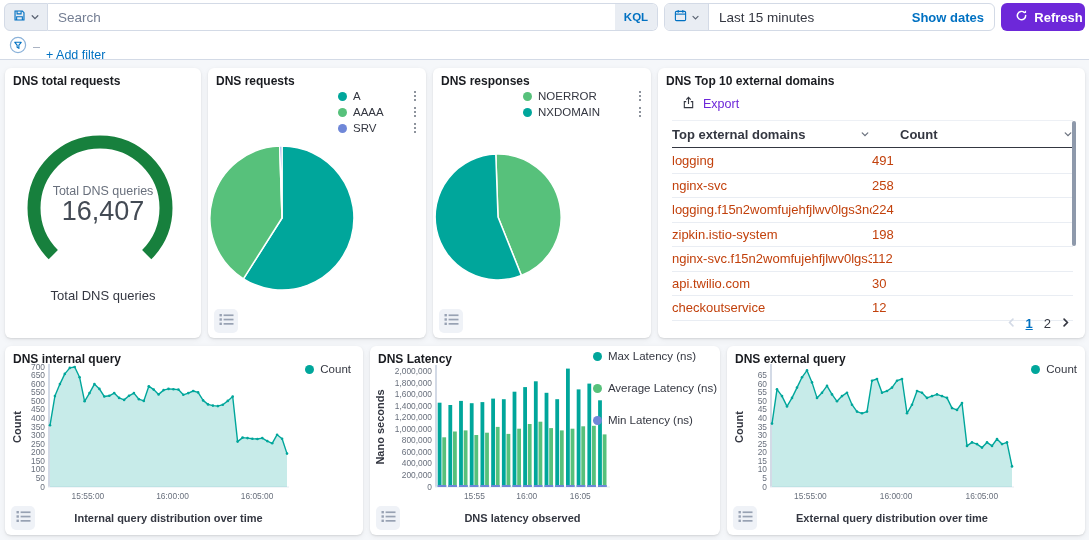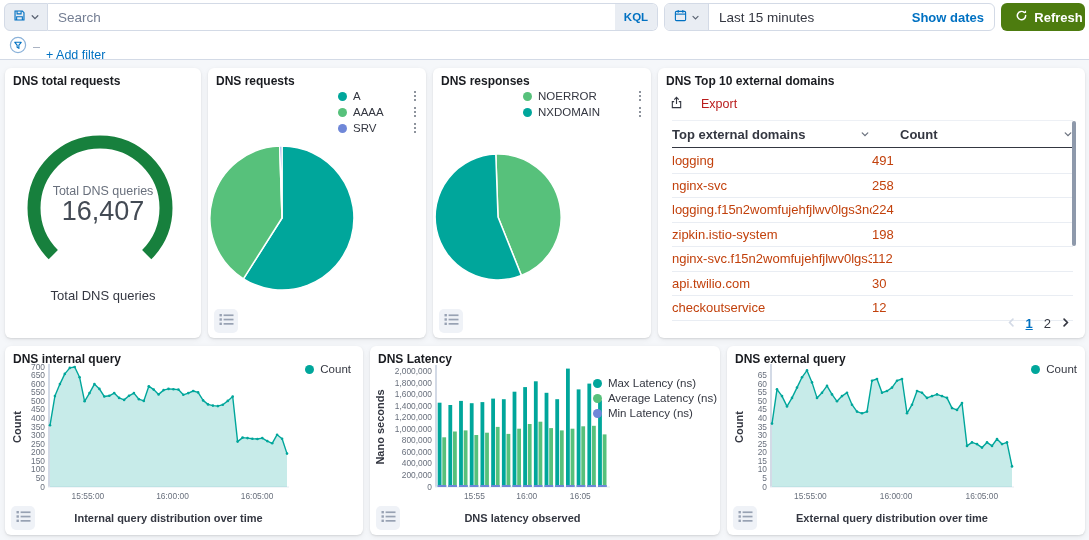--- a/index.html
+++ b/index.html
@@ -11,21 +11,21 @@
   .query-row { position: absolute; top: 3px; left: 4px; height: 28px; display: flex; align-items: stretch; }
   .save-group { width: 44px; background: #e9edf3; border: 1px solid #d3dae6; border-radius: 6px 0 0 6px; display: flex; align-items: center; justify-content: center; gap: 4px; cursor: pointer; }
   .search-box { width: 610px; display: flex; align-items: stretch; background: #fff; border: 1px solid #d3dae6; border-left: none; border-radius: 0 6px 6px 0; }
   .search-box input { flex: 1; border: none; outline: none; padding: 0 10px; font-size: 13.5px; color: #343741; font-family: Liberation Sans, sans-serif; background: transparent; }
   .search-box input::placeholder { color: #747e93; }
   .kql { width: 42px; background: #e9edf3; border: none; border-radius: 0 5px 5px 0; color: #0071c2; font-weight: 700; font-size: 11.5px; cursor: pointer; font-family: inherit; }
   .date-control { margin-left: 6px; width: 331px; display: flex; align-items: center; border: 1px solid #d3dae6; border-radius: 6px; background: #fff; }
   .cal-btn { width: 44px; align-self: stretch; background: #e9edf3; border: none; border-right: 1px solid #d3dae6; border-radius: 5px 0 0 5px; display: flex; align-items: center; justify-content: center; gap: 4px; cursor: pointer; }
   .time-range { flex: 1; padding-left: 10px; font-size: 13.5px; color: #343741; cursor: pointer; }
   .show-dates { padding-right: 10px; font-size: 13px; font-weight: 600; color: #0071c2; text-decoration: none; cursor: pointer; }
-  .refresh { margin-left: 6px; width: 84px; background: #4d7c0f; border: none; border-radius: 6px; color: #fff; font-weight: 600; font-size: 13px; display: flex; align-items: center; justify-content: center; gap: 6px; cursor: pointer; font-family: inherit; padding-left: 12px; }
+  .refresh { margin-left: 6px; width: 84px; background: #6d28d9; border: none; border-radius: 6px; color: #fff; font-weight: 600; font-size: 13px; display: flex; align-items: center; justify-content: center; gap: 6px; cursor: pointer; font-family: inherit; padding-left: 12px; }
   .filter-row { position: absolute; top: 37px; left: 9px; height: 20px; display: flex; align-items: center; gap: 6px; }
   .filter-dash { width: 7px; height: 1px; background: #aab3c3; }
   .add-filter { color: #0071c2; font-size: 12.5px; font-weight: 500; text-decoration: none; cursor: pointer; margin-top: 16px; }
 
   
   .dash { position: absolute; top: 60px; left: 0; right: 0; bottom: 0; }
   .panel { position: absolute; background: #fff; border-radius: 6px; box-shadow: 0 1px 2px rgba(0,0,0,.10), 0 2px 6px rgba(0,0,0,.06); }
   #p1 { left: 5px;   top: 8px;   width: 196px; height: 270px; }
   #p2 { left: 208px; top: 8px;   width: 218px; height: 270px; padding-left: 34px; }
   #p3 { left: 433px; top: 8px;   width: 218px; height: 270px; }
@@ -45,37 +45,37 @@
 
   
   .legend { position: absolute; display: flex; flex-direction: column; gap: 4px; }
   .legend-item { display: flex; align-items: center; gap: 6px; font-size: 11.5px; color: #343741; cursor: pointer; }
   .legend-dot { width: 9px; height: 9px; border-radius: 50%; flex: none; }
   .legend-menu { margin-left: auto; display: flex; flex-direction: column; gap: 1.5px; padding-left: 12px; cursor: pointer; }
   .legend-menu i { width: 2.5px; height: 2.5px; border-radius: 50%; background: #69707d; display: block; }
   #p2 .legend { top: 22px; right: 10px; width: 78px; }
   #p3 .legend { top: 22px; right: 10px; width: 118px; }
   #p5 .legend { top: 17px; right: 12px; }
-  #p6 .legend { top: 31px; right: 3px; gap: 3px; }
+  #p6 .legend { top: 4px; right: 3px; gap: 20px; }
   #p7 .legend { top: 17px; right: 8px; }
 
   .legend-toggle { position: absolute; left: 6px; bottom: 5px; width: 24px; height: 24px; border: none; border-radius: 5px; background: #eff2f7; display: flex; align-items: center; justify-content: center; cursor: pointer; }
 
   
   .ytitle { position: absolute; width: 120px; text-align: center; font-size: 11px; font-weight: 700; color: #343741; transform: rotate(-90deg); }
   #p5 .ytitle { left: -48px; top: 75px; }
   #p6 .ytitle { left: -50px; top: 75px; }
   #p7 .ytitle { left: -48px; top: 75px; }
   .xtitle { position: absolute; text-align: center; font-size: 11px; font-weight: 700; color: #343741; }
   #p5 .xtitle { left: 45px; width: 237px; top: 166px; }
   #p6 .xtitle { left: 67px; width: 171px; top: 166px; }
   #p7 .xtitle { left: 45px; width: 240px; top: 166px; }
 
   
-  .export-row { position: absolute; top: 28px; left: 12px; display: flex; align-items: center; gap: 18px; font-size: 12.5px; color: #b91c1c; cursor: pointer; }
+  .export-row { position: absolute; top: 28px; left: 24px; display: flex; align-items: center; gap: 8px; font-size: 12.5px; color: #6d28d9; cursor: pointer; }
   .thead { position: absolute; top: 52px; left: 14px; right: 12px; height: 28px; display: flex; align-items: center; border-top: 1px solid #edf0f5; border-bottom: 1px solid #343741; gap: 28px; }
   .th { display: flex; align-items: center; justify-content: space-between; font-weight: 700; font-size: 13px; color: #343741; cursor: pointer; }
   .th1 { width: 200px; padding-right: 2px; }
   .th2 { flex: 1; }
   .tbody { position: absolute; top: 81px; left: 14px; right: 12px; }
   .trow { height: 24.5px; display: flex; align-items: center; border-bottom: 1px solid #e9edf3; font-size: 13px; color: #c2410c; }
   .td1 { width: 200px; white-space: nowrap; overflow: hidden; }
   .td2 { flex: 1; }
   .scrollbar { position: absolute; right: 9px; top: 53px; width: 4px; height: 125px; background: #8e99ab; border-radius: 2px; cursor: pointer; }
   .pager { position: absolute; right: 14px; top: 248px; display: flex; align-items: center; gap: 9px; font-size: 13px; }

